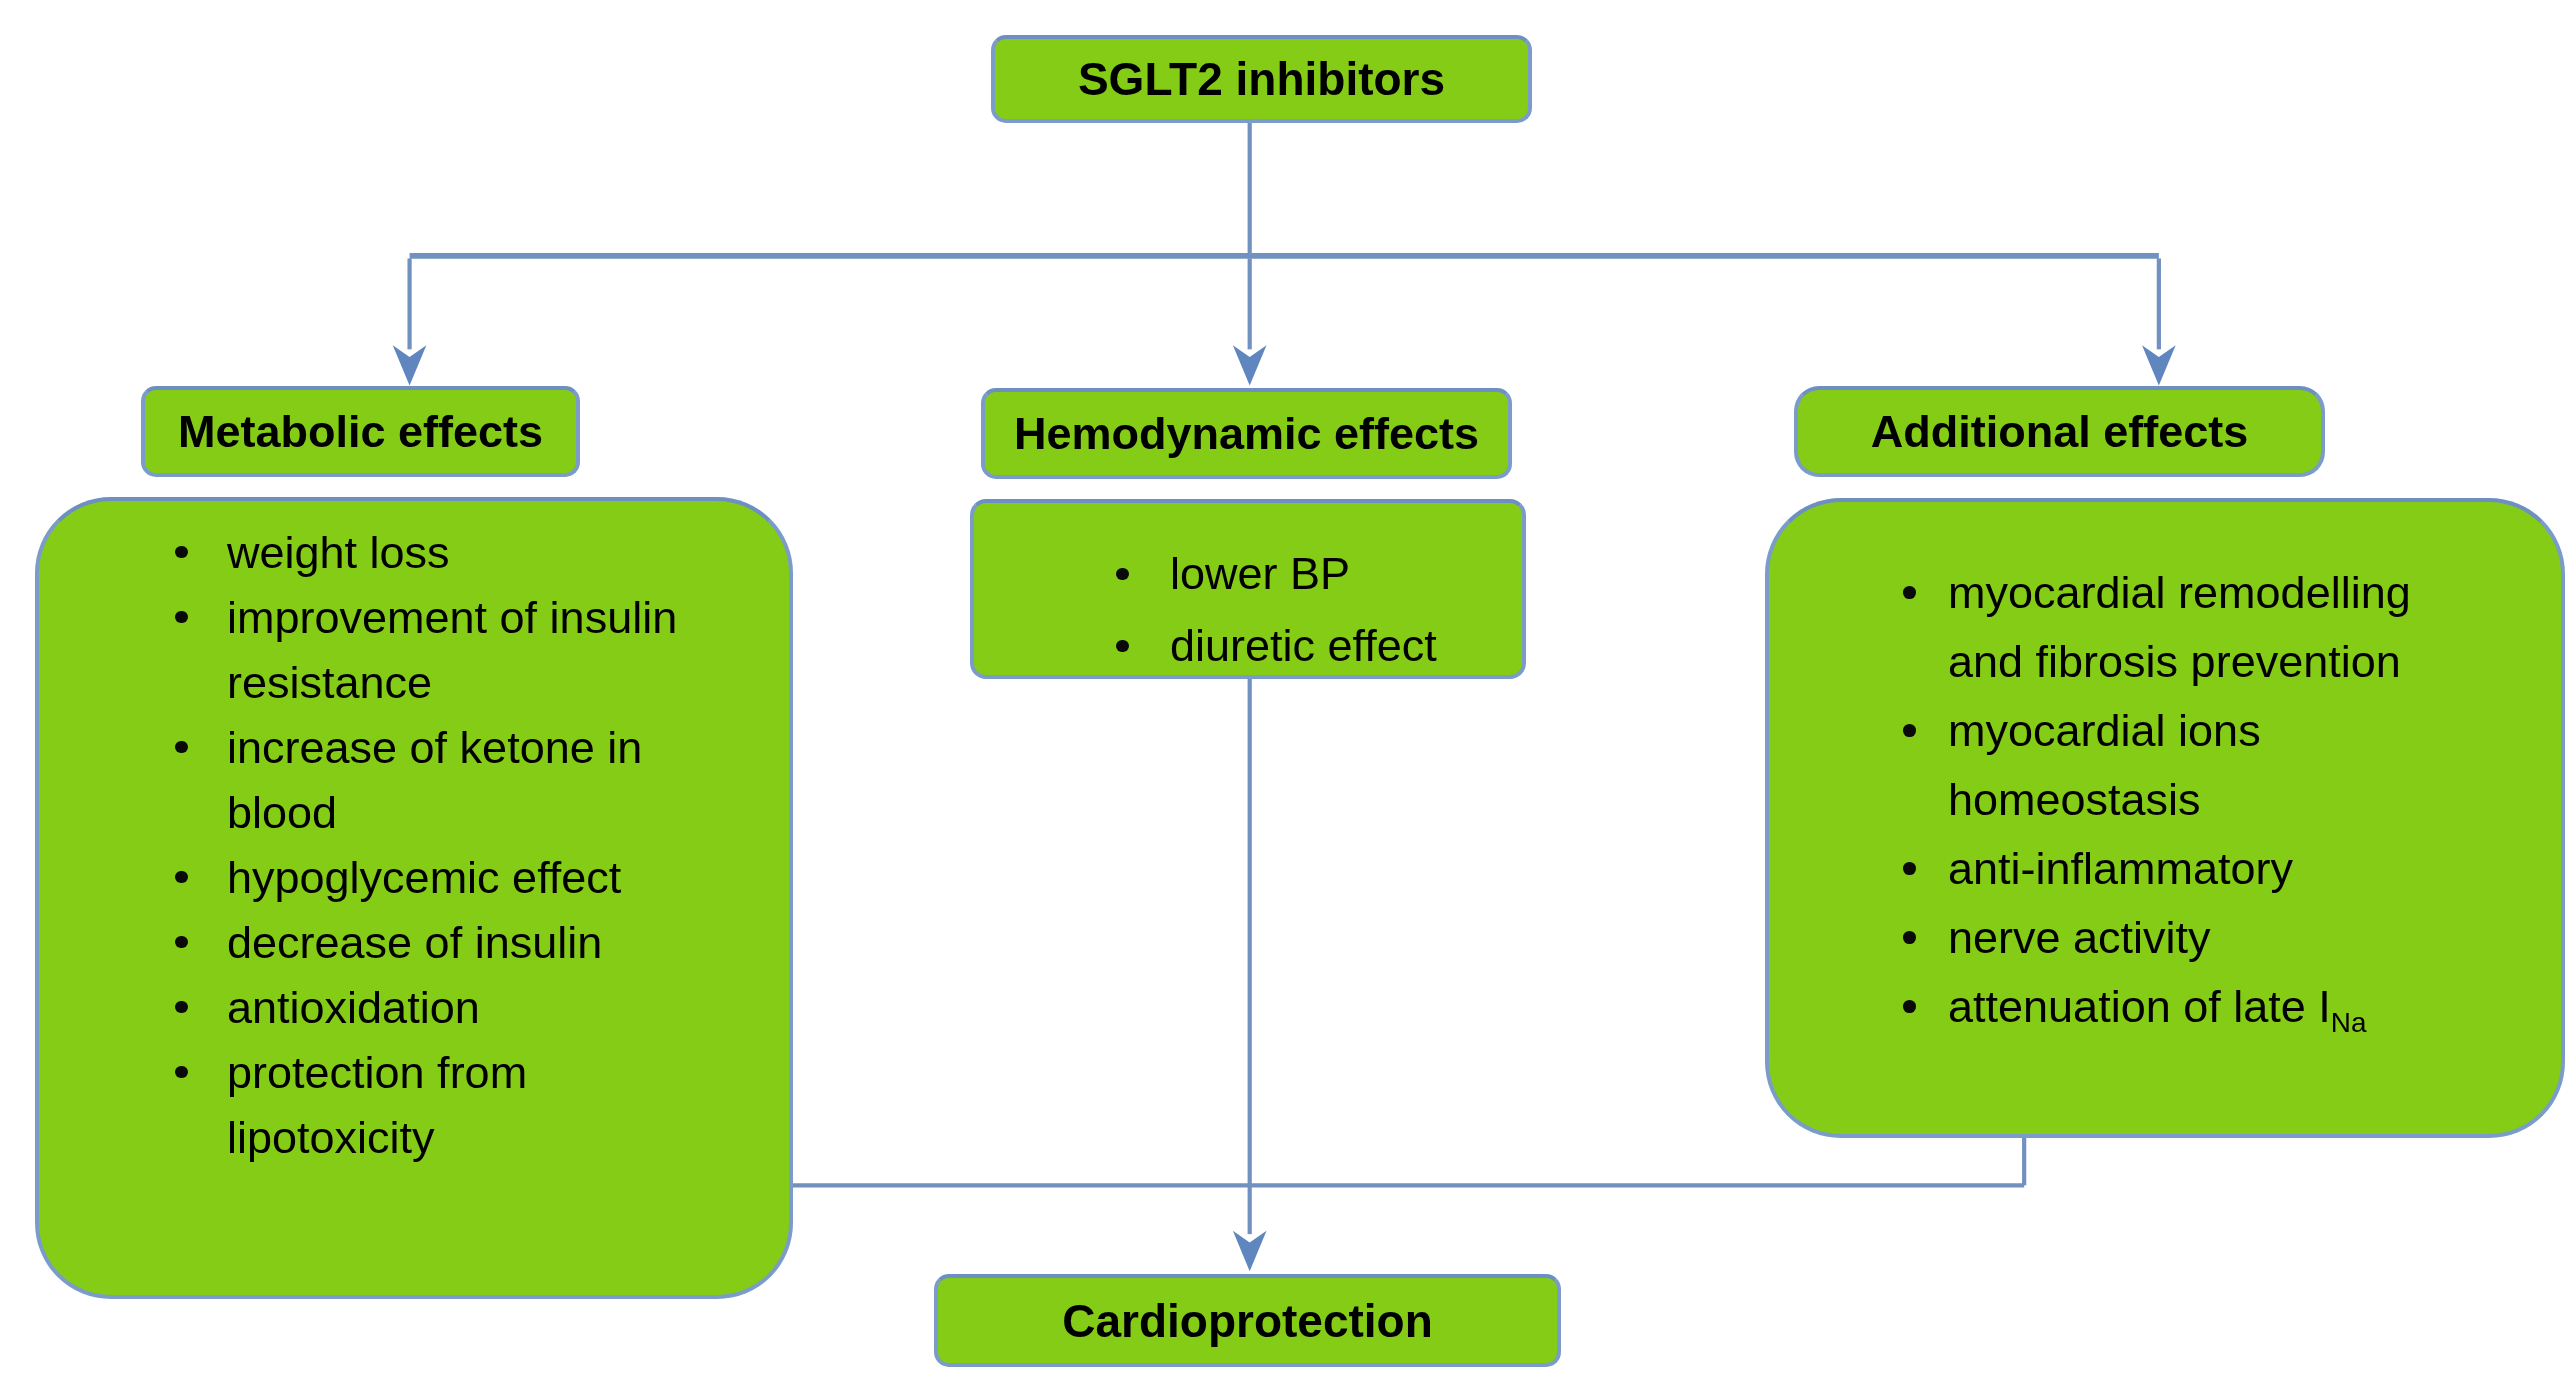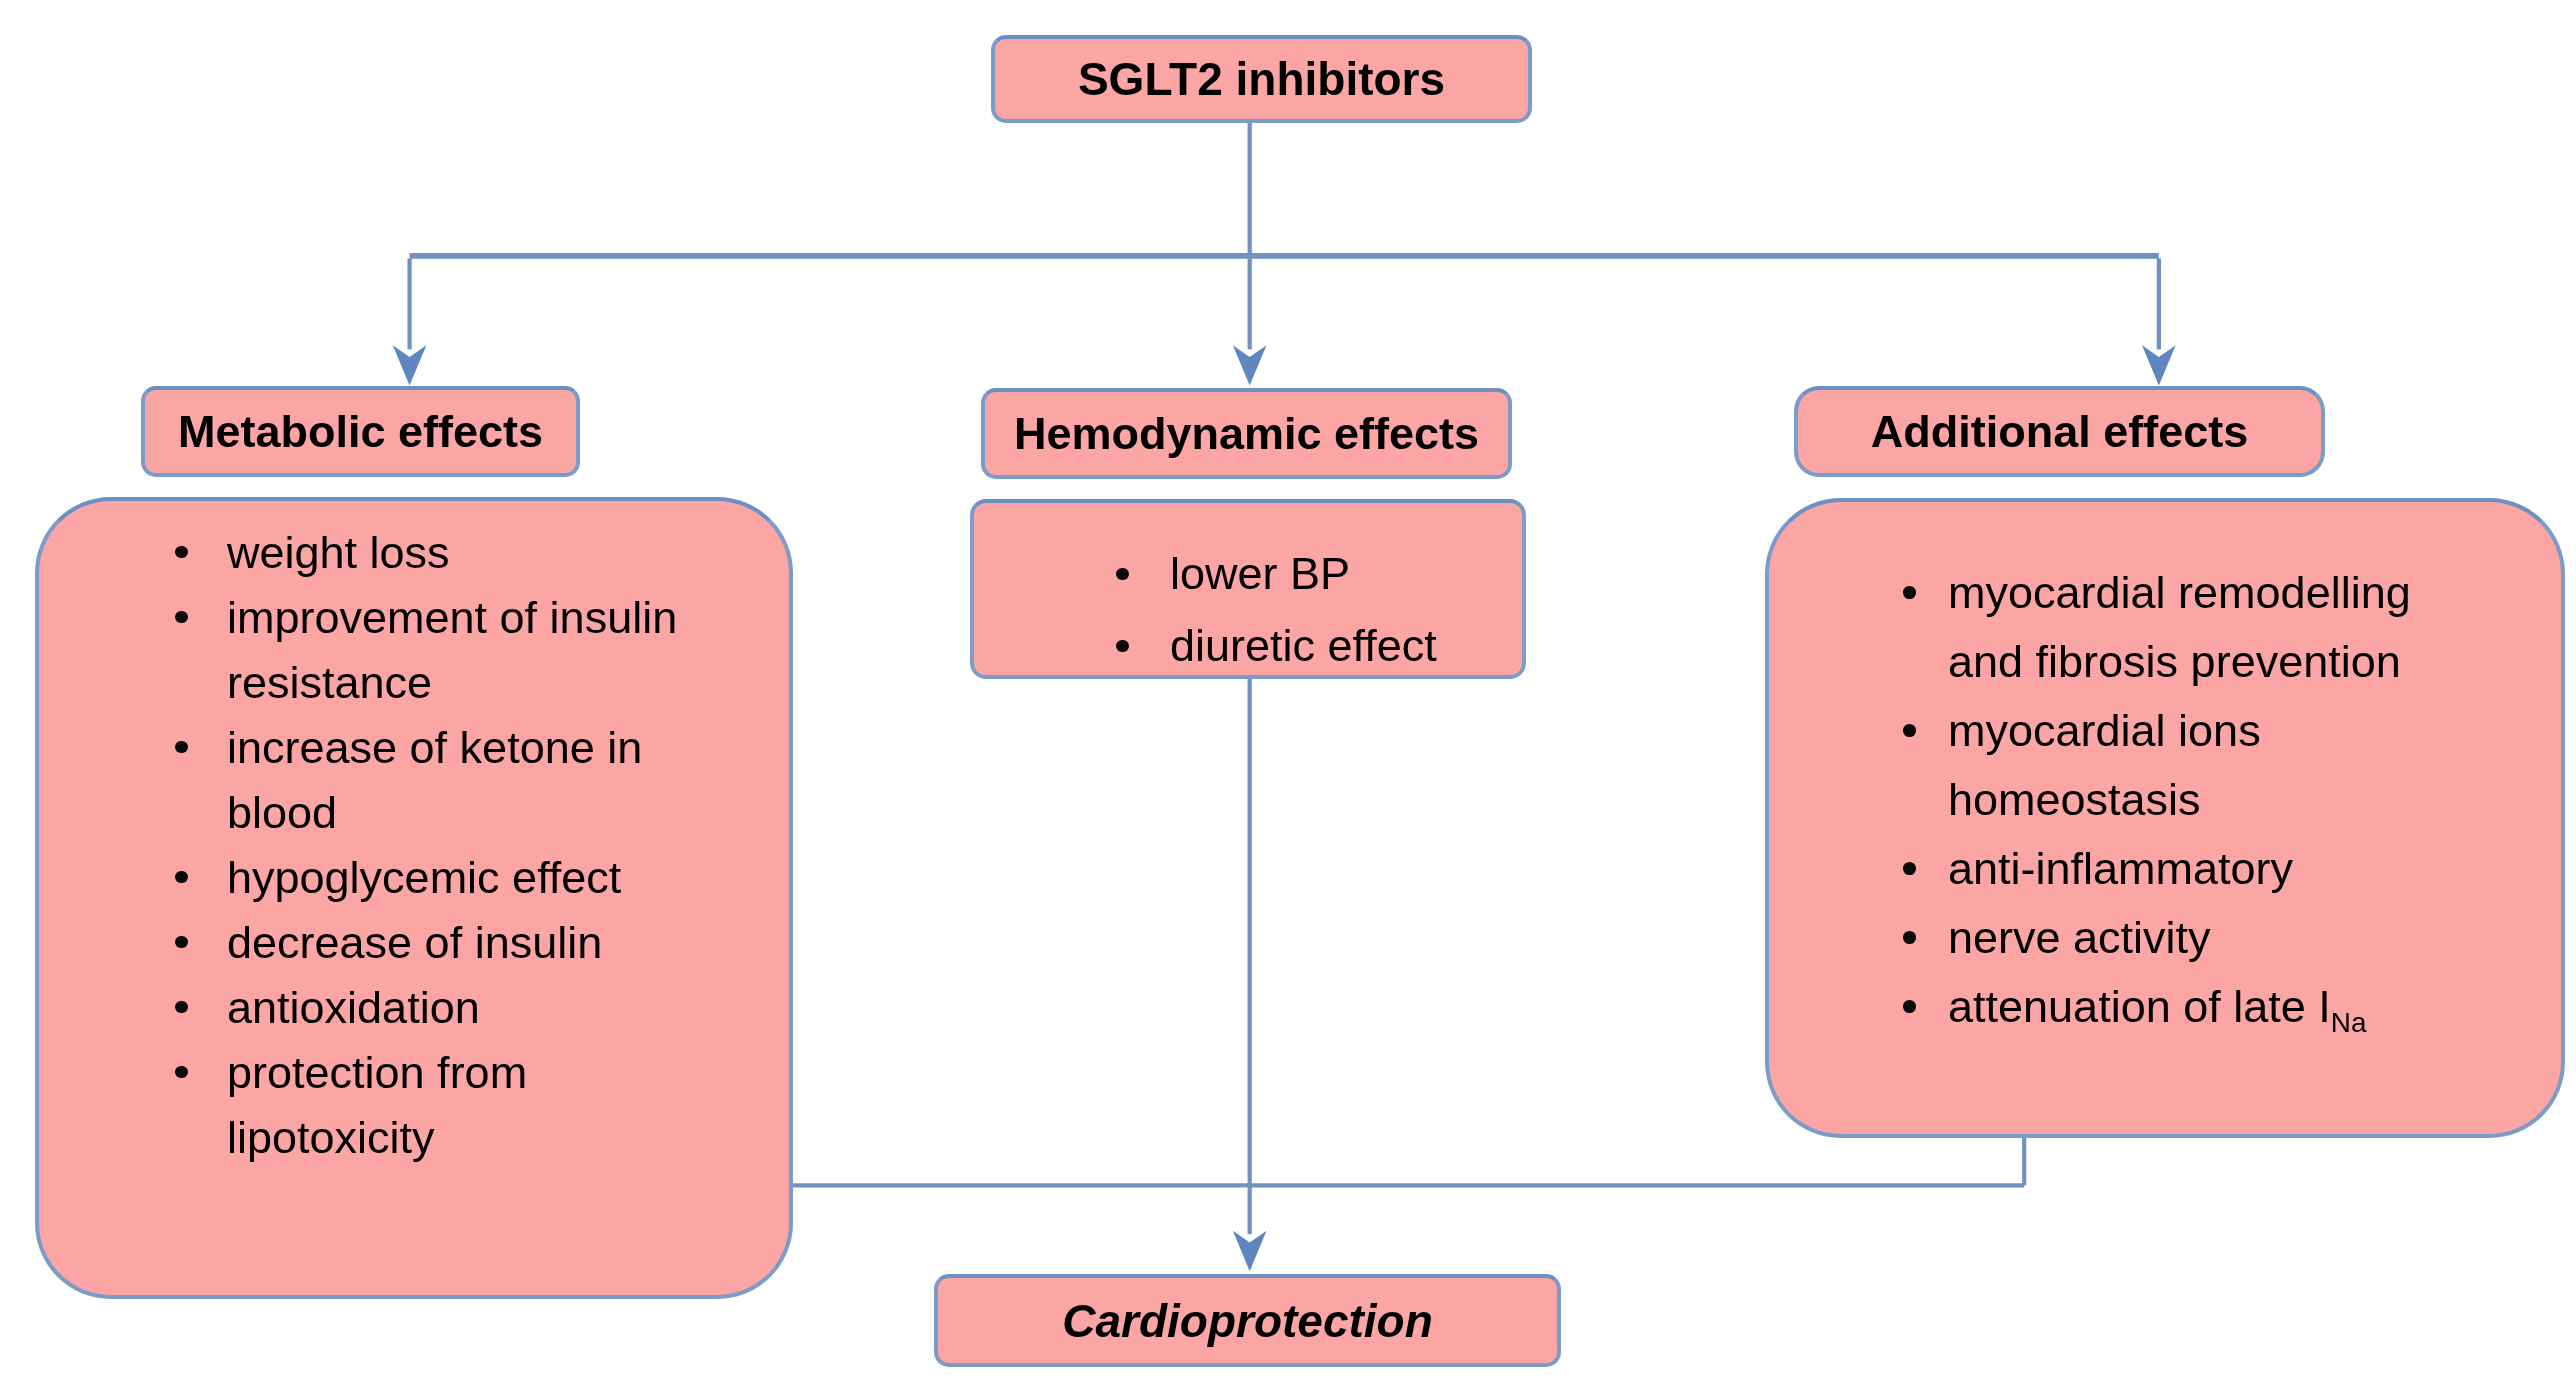--- a/index.html
+++ b/index.html
@@ -3,21 +3,21 @@
 <meta charset="utf-8">
 <style>
   html,body{margin:0;padding:0;background:#ffffff;}
   .stage{
     position:relative;width:2576px;height:1389px;background:#ffffff;
     font-family:"Liberation Sans", sans-serif;color:#000;overflow:hidden;
   }
   .wires{position:absolute;left:0;top:0;width:2576px;height:1389px;}
   .box{
     position:absolute;box-sizing:border-box;
-    background:#fca5a5;
+    background:#84cc16;
     border:4.2px solid #7b9cc9;border-top-color:#6d8fc2;
   }
   .hdr{
     border-radius:15px;
     display:flex;align-items:center;justify-content:center;
     text-align:center;font-weight:bold;font-size:45px;line-height:52px;
   }
   .bullets{border-radius:76px;}
   .bullets-mid{border-radius:16px;}
   .blist{margin:0;list-style:none;font-size:45px;}
@@ -36,21 +36,21 @@
   .b-met{left:35px;top:497px;width:758px;height:802px;}
   .b-met .blist{padding:18.5px 8.4px 0 188px;line-height:65px;}
   .b-met .dot{left:-52px;top:26px;}
   .b-hem{left:970px;top:499px;width:556px;height:180px;}
   .b-hem .blist{padding:35px 8.4px 0 196px;line-height:72px;}
   .b-hem .dot{left:-54px;top:29.5px;}
   .b-add{left:1765px;top:498px;width:800px;height:640px;}
   .b-add .blist{padding:56px 8.4px 0 179px;line-height:69px;}
   .b-add .dot{left:-45px;top:28px;}
   
-  .b-out{left:934px;top:1274px;width:627px;height:93px;font-size:46px;font-style:italic;}
+  .b-out{left:934px;top:1274px;width:627px;height:93px;font-size:46px;}
 </style>
 </head>
 <body>
 
 <div class="stage">
 
   <svg class="wires" viewBox="0 0 3059 1650" xmlns="http://www.w3.org/2000/svg">
     <g stroke="#7191c0" fill="none">
       <path stroke-width="5" d="M1484,146 V304"></path>
       <path stroke-width="7" d="M486,304 H2564"></path>

